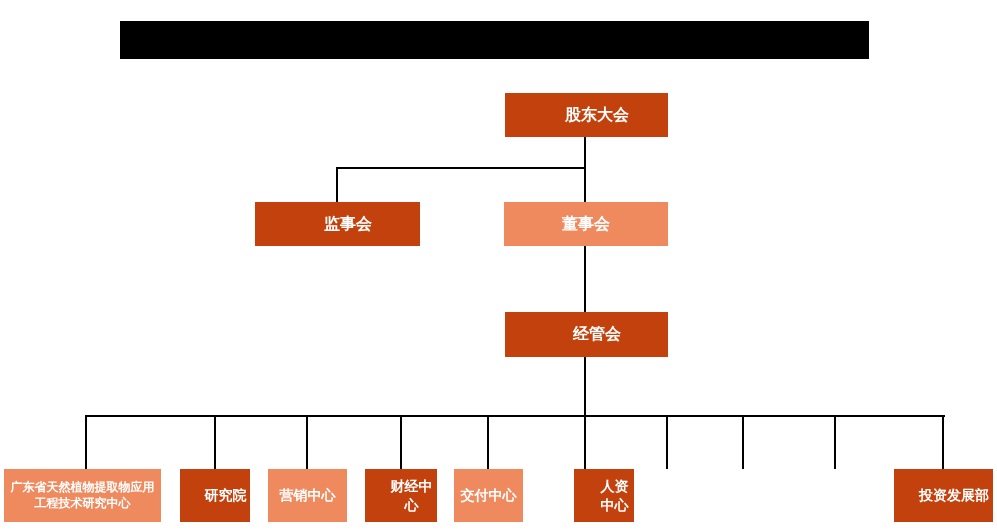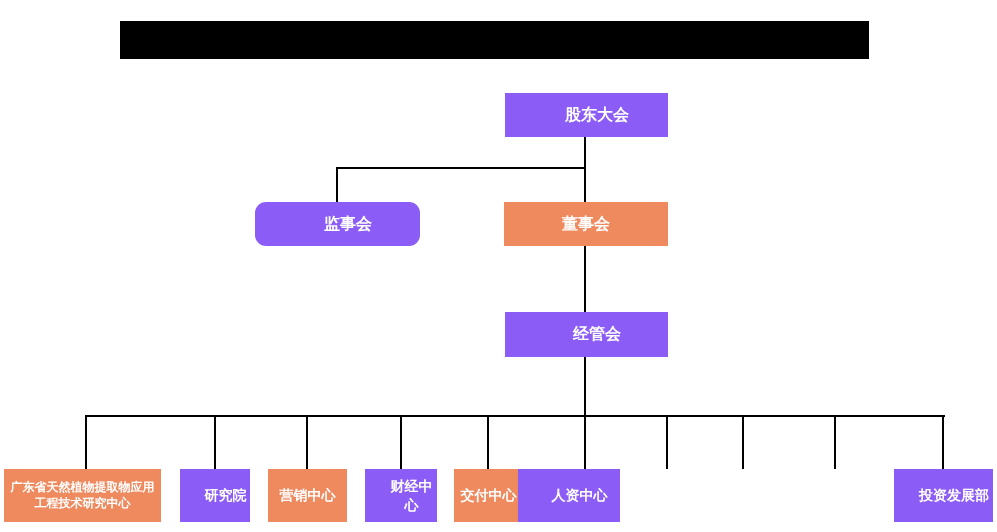--- a/index.html
+++ b/index.html
@@ -28,37 +28,37 @@
     display: flex;
     align-items: center;
     justify-content: center;
     text-align: center;
     color: #ffffff;
     font-weight: bold;
     box-sizing: border-box;
     padding: 2px 3px;
     line-height: 1.3;
   }
-  .node.dark  { background: #8b5cf6; padding-left: 24px; }
+  .node.dark  { background: #c2410c; padding-left: 24px; }
   .node.light { background: #EF8A5F; }
 
   
   .n-shareholders { left: 505px; top: 93px;  width: 163px; height: 44px; font-size: 16px; }
-  .n-supervisory  { left: 255px; top: 202px; width: 165px; height: 44px; font-size: 16px; border-radius: 11px; }
+  .n-supervisory  { left: 255px; top: 202px; width: 165px; height: 44px; font-size: 16px; }
   .n-board        { left: 504px; top: 202px; width: 164px; height: 44px; font-size: 16px; }
   .n-management   { left: 505px; top: 312px; width: 163px; height: 45px; font-size: 16px; }
 
   
   .dept { top: 469px; height: 53px; font-size: 14px; }
   .d0 { left: 4px;   width: 157px; font-size: 12px; }
   .d1 { left: 180px; width: 70px; }
   .d2 { left: 268px; width: 79px; }
   .d3 { left: 365px; width: 72px; }
   .d4 { left: 454px; width: 69px; }
-  .d5 { left: 518px; width: 102px; }
+  .d5 { left: 574px; width: 60px; }
   .d6 { left: 643px; width: 49px; }
   .d7 { left: 711px; width: 64px; }
   .d8 { left: 793px; width: 84px; }
   .d9 { left: 894px; width: 99px; justify-content: center; }
 
   .line {
     position: absolute;
     background: #000000;
   }
   

